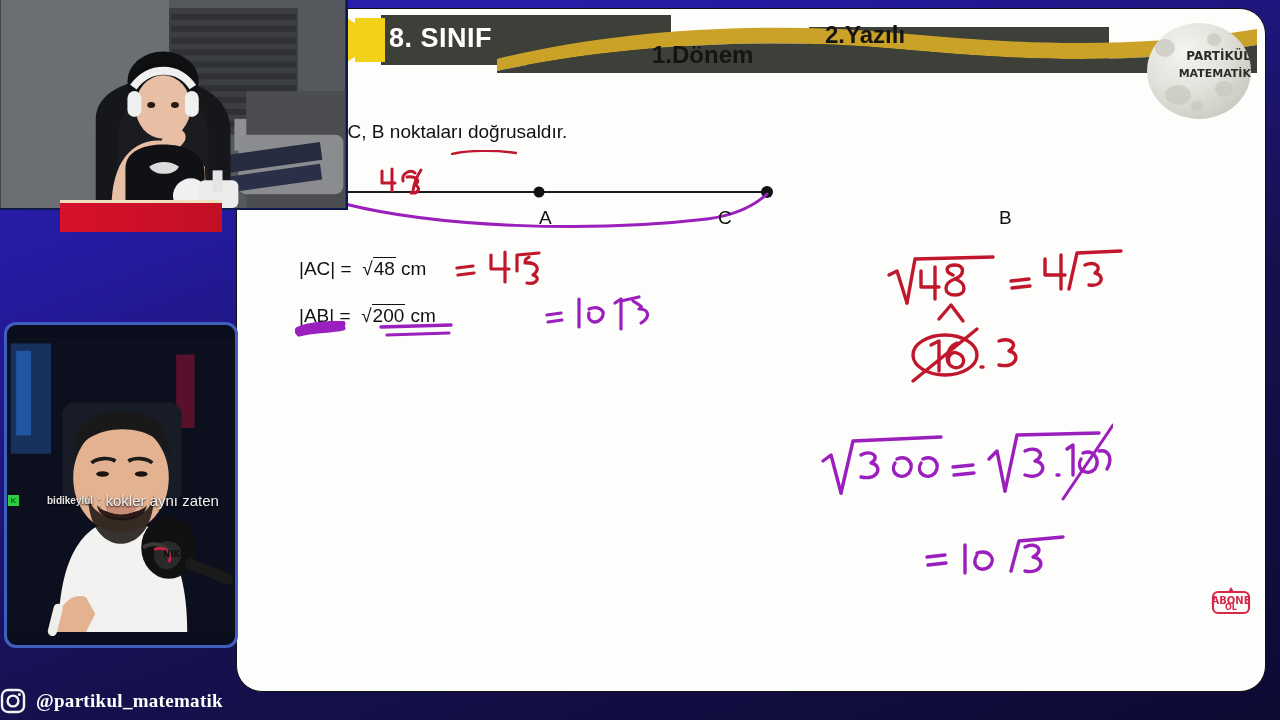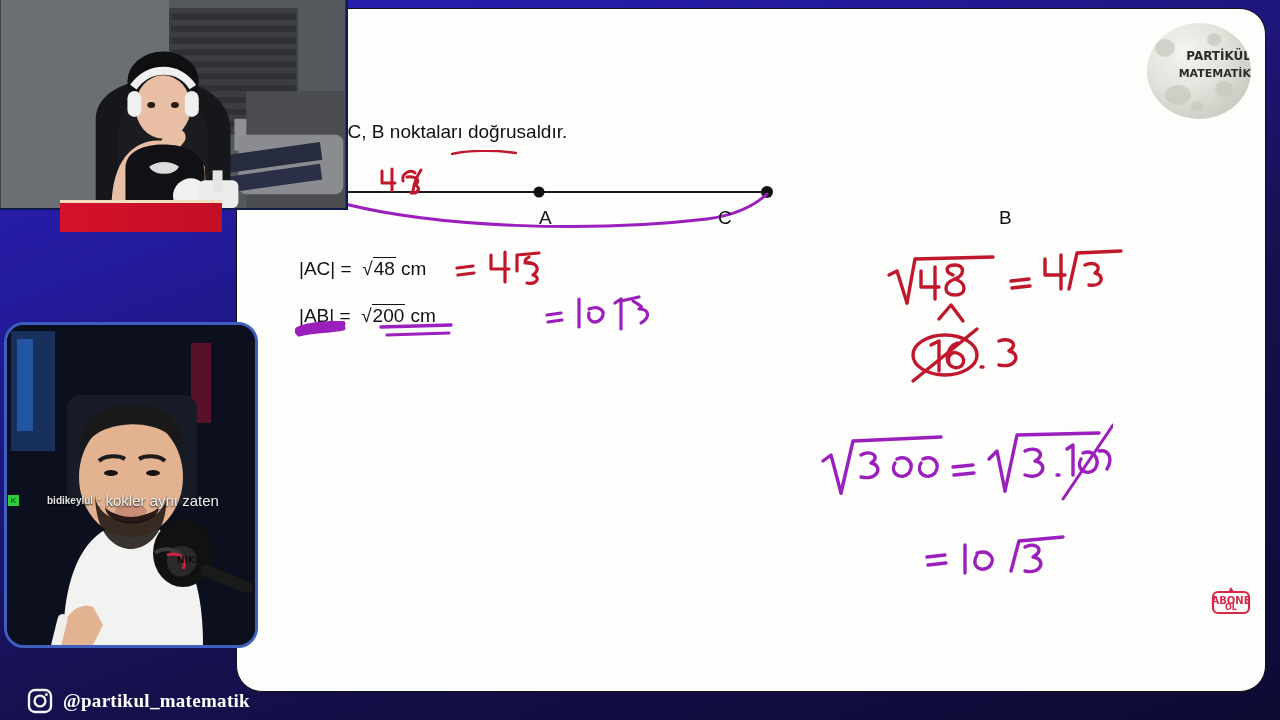--- a/index.html
+++ b/index.html
@@ -146,24 +146,24 @@
   }
   #cam-top {
     left: 0px; top: 0px;
     width: 348px; height: 210px;
     background: #1b1d22;
     border-right: 2px solid #0e1a4a;
     border-bottom: 2px solid #0e1a4a;
   }
   #cam-bottom {
     left: 4px; top: 322px;
-    width: 254px; height: 326px;
+    width: 234px; height: 326px;
     background: #0a0d1c;
     border: 3px solid #3f5fbf;
-    border-radius: 20px;
+    border-radius: 12px;
   }
   #red-strip {
     position: absolute;
     left: 60px; top: 200px;
     width: 162px; height: 32px;
     background: linear-gradient(90deg, #d6112a 0%, #c20f24 100%);
     border-top: 3px solid #efe0c0;
   }
 
   
@@ -191,21 +191,21 @@
     color: #f2f2f2; font-size: 15px;
     text-shadow: 0 1px 2px #000;
     font-family: "Liberation Sans", sans-serif;
   }
 
   
   #ig-bar {
     position: absolute;
     left: 0px; bottom: 2px;
     display: flex; align-items: center; gap: 10px;
-    padding: 4px 27px;
+    padding: 4px 0;
     z-index: 20;
   }
   #ig-handle {
     color: #ffffff;
     font-size: 19px; font-weight: bold;
     font-family: "Liberation Serif", serif;
     letter-spacing: 0.3px;
   }
 
   
@@ -220,20 +220,35 @@
     text-align: center; color: #d6294a;
     font-weight: bold;
     font-family: "DejaVu Sans", sans-serif;
   }
 </style>
 </head>
 <body>
 
 <div id="doc-panel">
 
+  <div id="header-banner">
+    <div class="hdr-dark-left"></div>
+    <div class="hdr-arrow-block"></div>
+    <div class="hdr-arrow"></div>
+    <div class="hdr-dark-right"></div>
+
+    <svg class="hdr-wave" viewBox="0 0 790 58" preserveAspectRatio="none">
+      <path d="M30,44 C150,14 300,6 430,18 C540,28 660,36 790,14 L790,30 C660,52 540,44 430,34 C300,22 150,30 30,56 Z" fill="#c9a227"></path>
+      <path d="M30,56 C150,30 300,22 430,34 C540,44 660,52 790,30 L790,58 L30,58 Z" fill="#3c4039"></path>
+    </svg>
+
+    <div class="hdr-sinif">8. SINIF</div>
+    <div class="hdr-donem">1.Dönem</div>
+    <div class="hdr-yazili">2.Yazılı</div>
+  </div>
 
   <div id="moon-logo">
     <div class="crater" style="left:8px;  top:16px; width:20px; height:18px;"></div>
     <div class="crater" style="left:60px; top:10px; width:14px; height:13px;"></div>
     <div class="crater" style="left:18px; top:62px; width:26px; height:20px;"></div>
     <div class="crater" style="left:68px; top:58px; width:18px; height:16px;"></div>
     <div class="crater" style="left:44px; top:78px; width:12px; height:10px;"></div>
     <div class="moon-text" style="top:26px; font-size:12px;">PARTİKÜL</div>
     <div class="moon-text" style="top:44px; font-size:11px;">MATEMATİK</div>
   </div>

